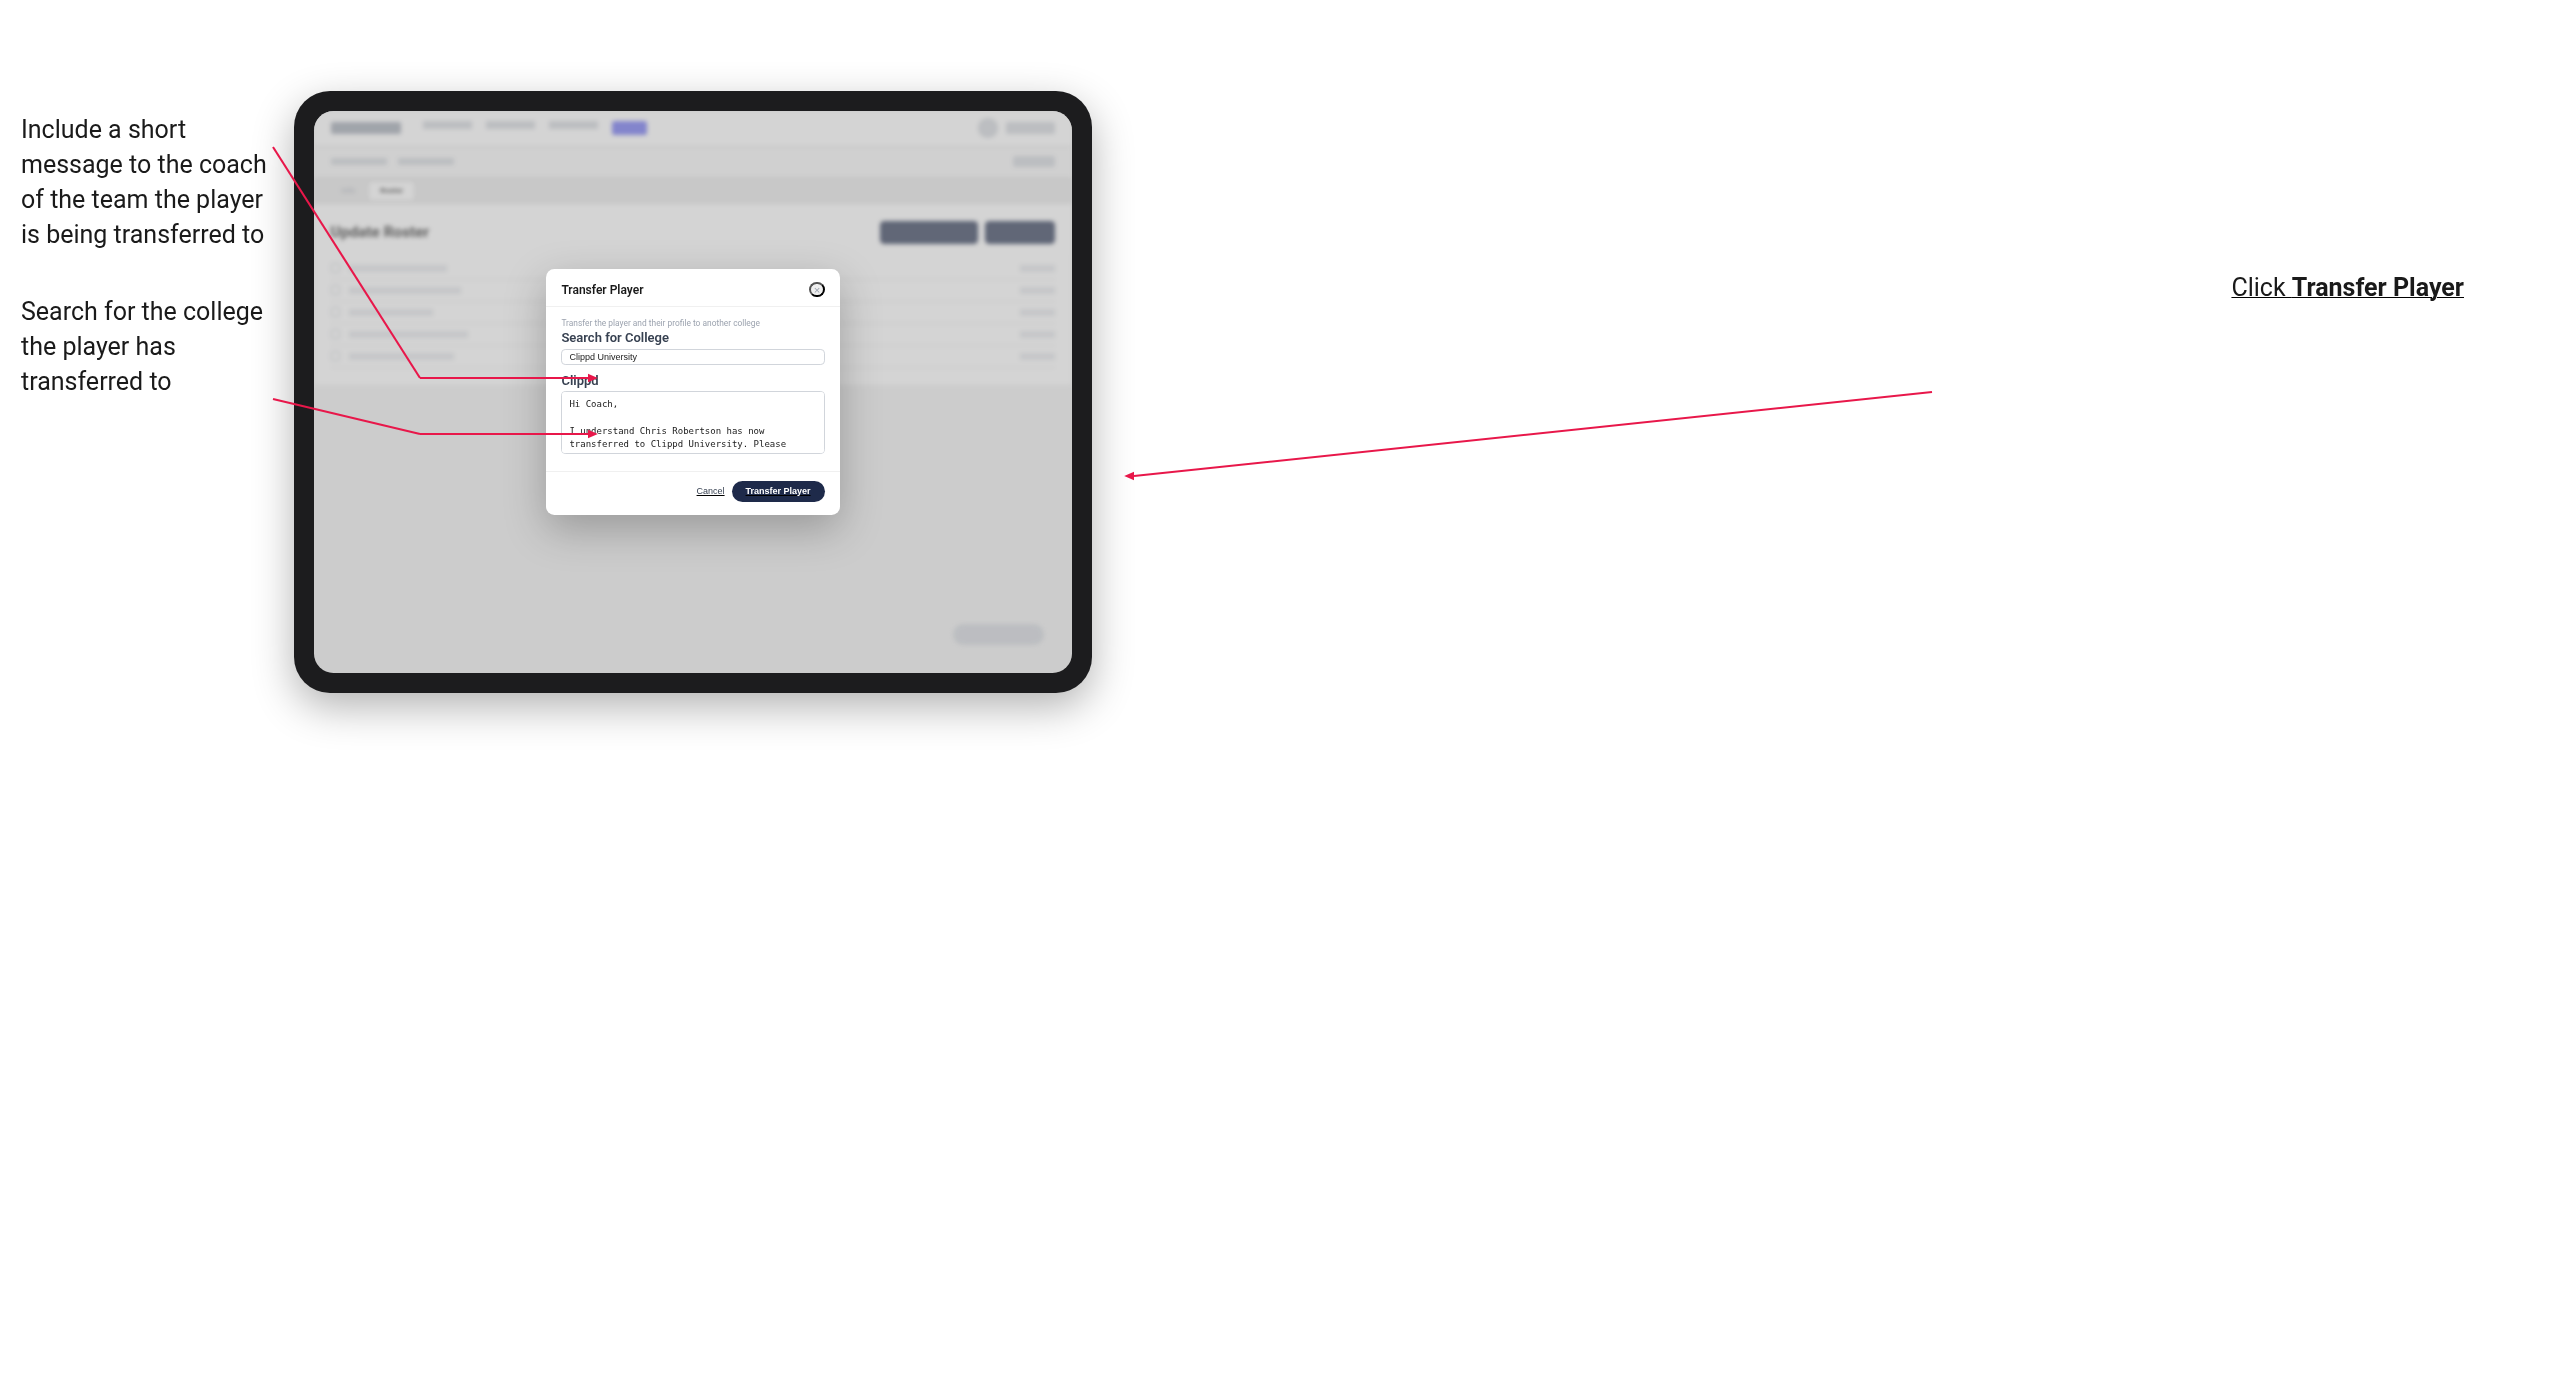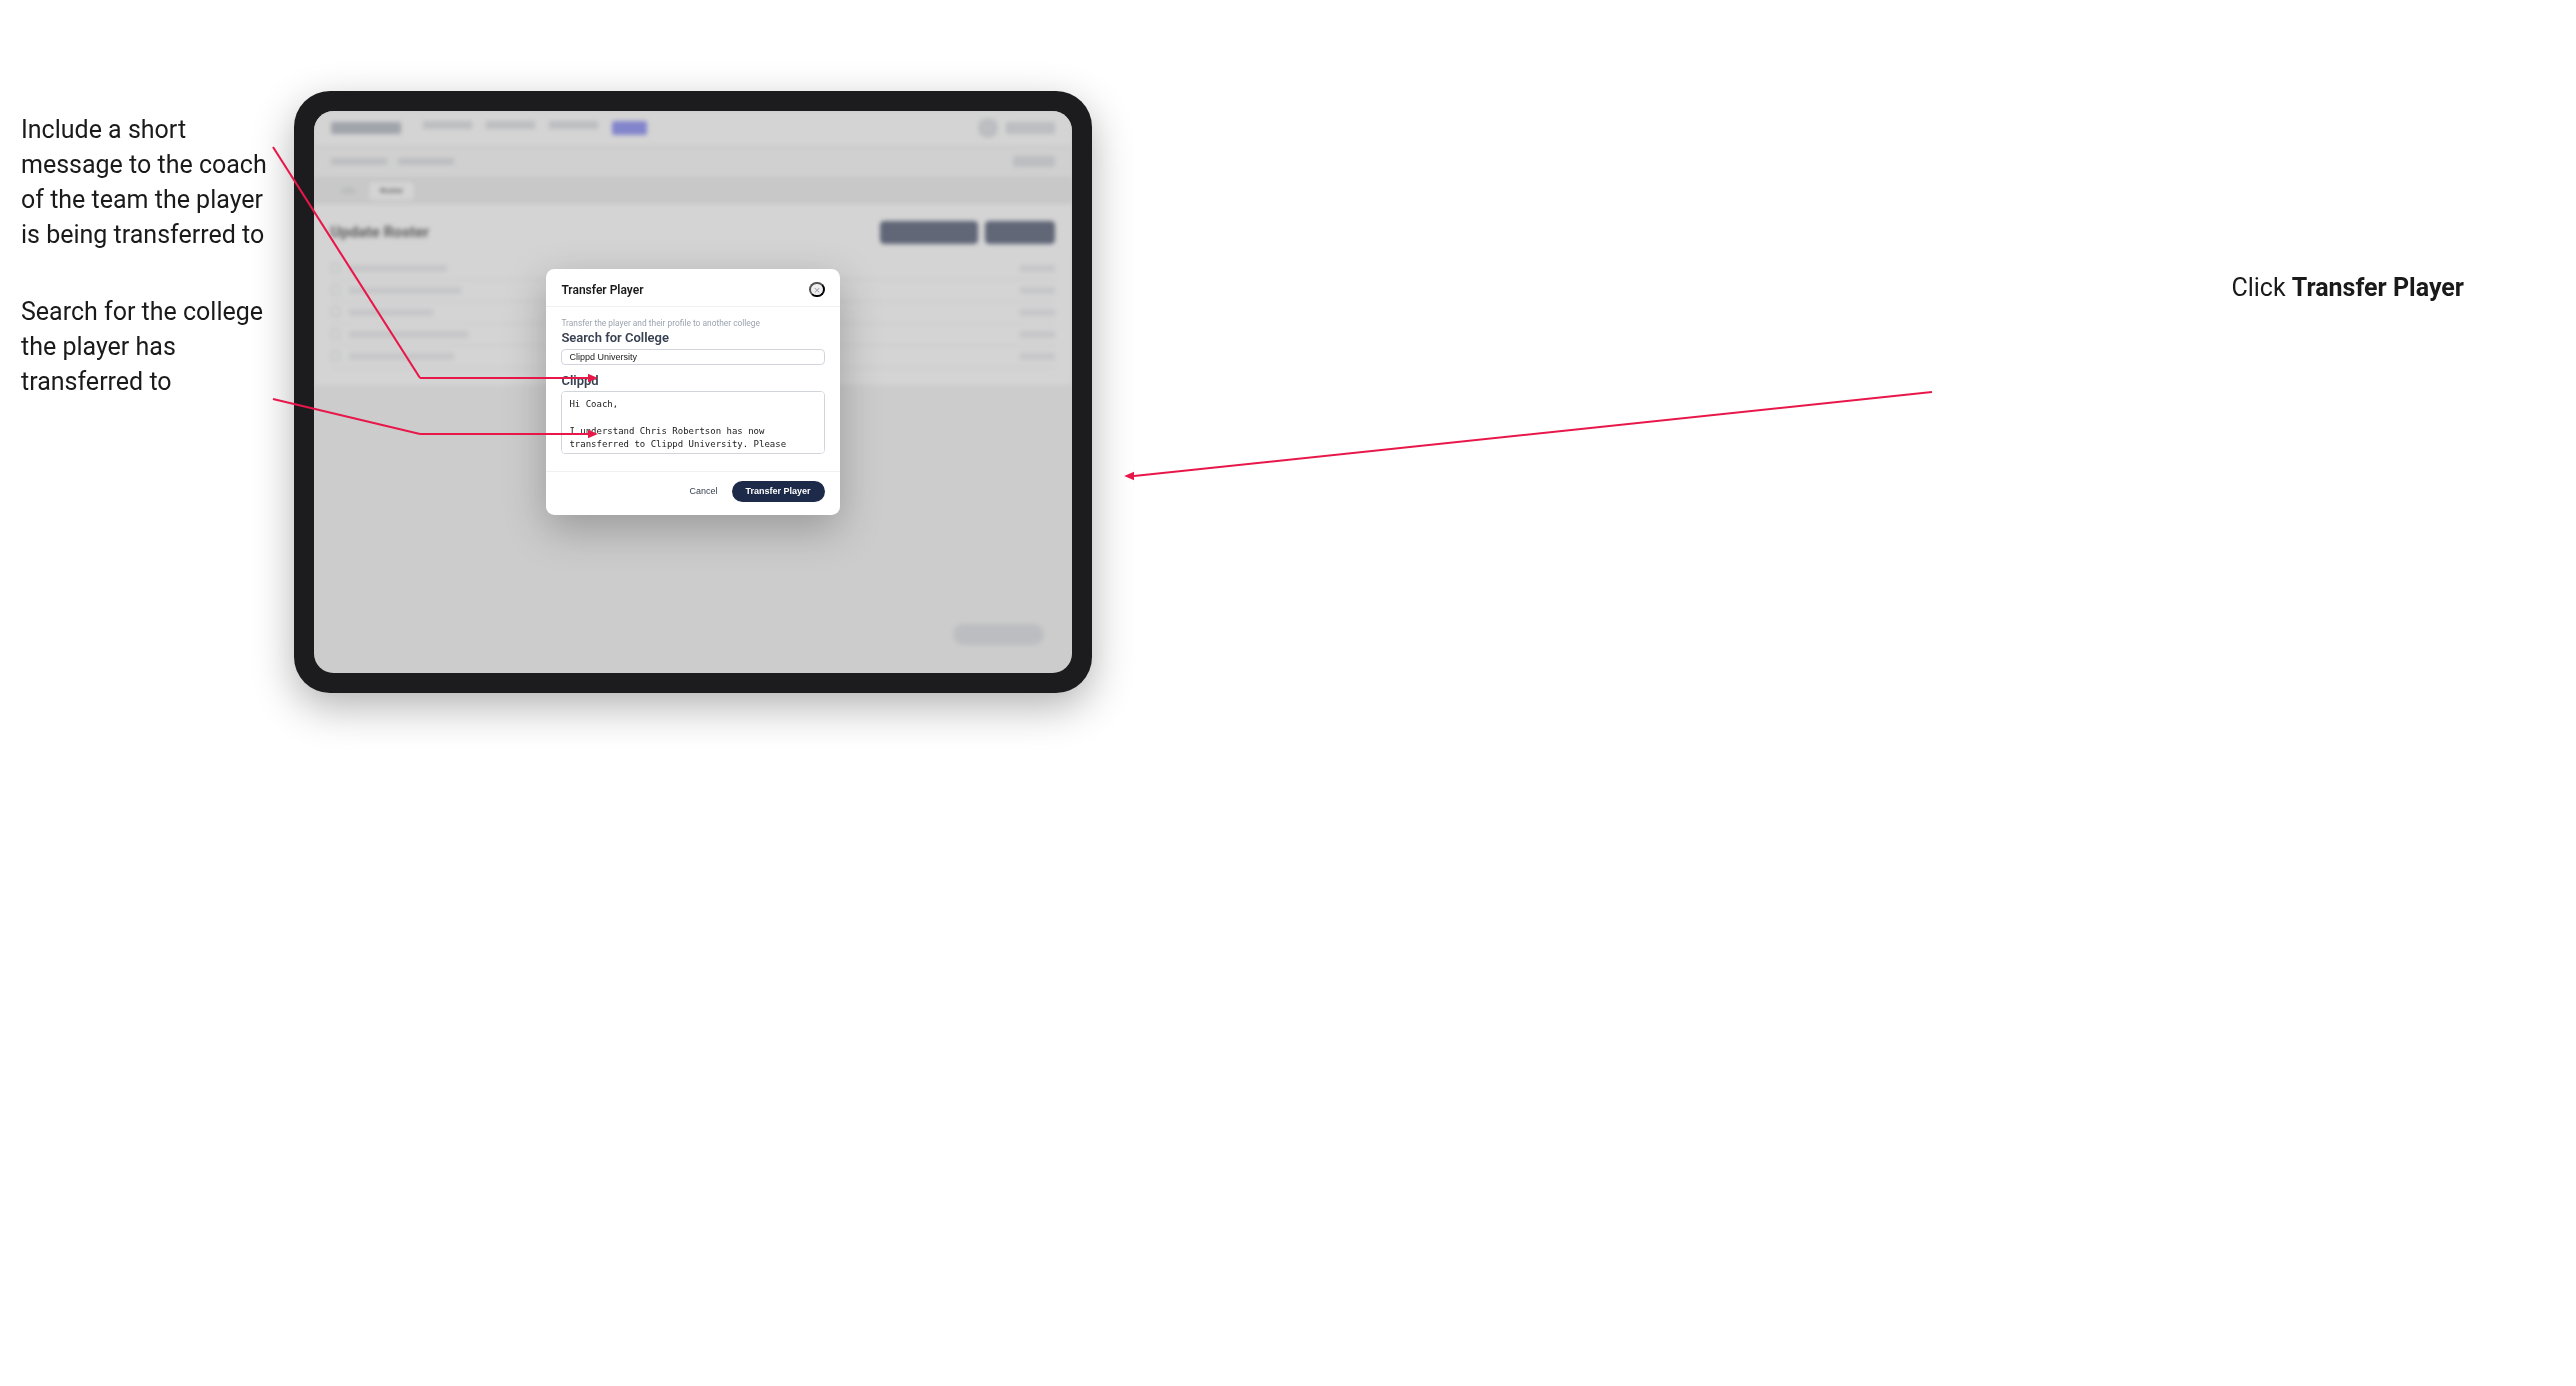--- a/index.html
+++ b/index.html
@@ -25,20 +25,21 @@
       color: #1a1a1a;
       margin-bottom: 42px;
     }
 
     
     .annotation-right {
       position: absolute;
       right: 112px;
       top: 273px;
       text-align: left;
+      text-decoration: underline;
     }
     .annotation-right-text {
       font-size: 25px;
       color: #1a1a1a;
     }
     .annotation-right-text strong {
       font-weight: 700;
     }
 
     
@@ -316,23 +317,23 @@
       color: #1a1a1a;
       height: 63px;
       resize: none;
       background: #fff;
       line-height: 1.5;
     }
     .modal-footer {
       display: flex;
       align-items: center;
       justify-content: flex-end;
-      gap: 7px;
       padding: 8.4px 15.4px 12.6px;
       border-top: 0.7px solid #f0f0f0;
+      text-decoration: underline;
     }
     .btn-cancel {
       background: transparent;
       border: none;
       font-size: 9px;
       color: #374151;
       cursor: pointer;
       padding: 4.2px 7px;
     }
     .btn-transfer {

